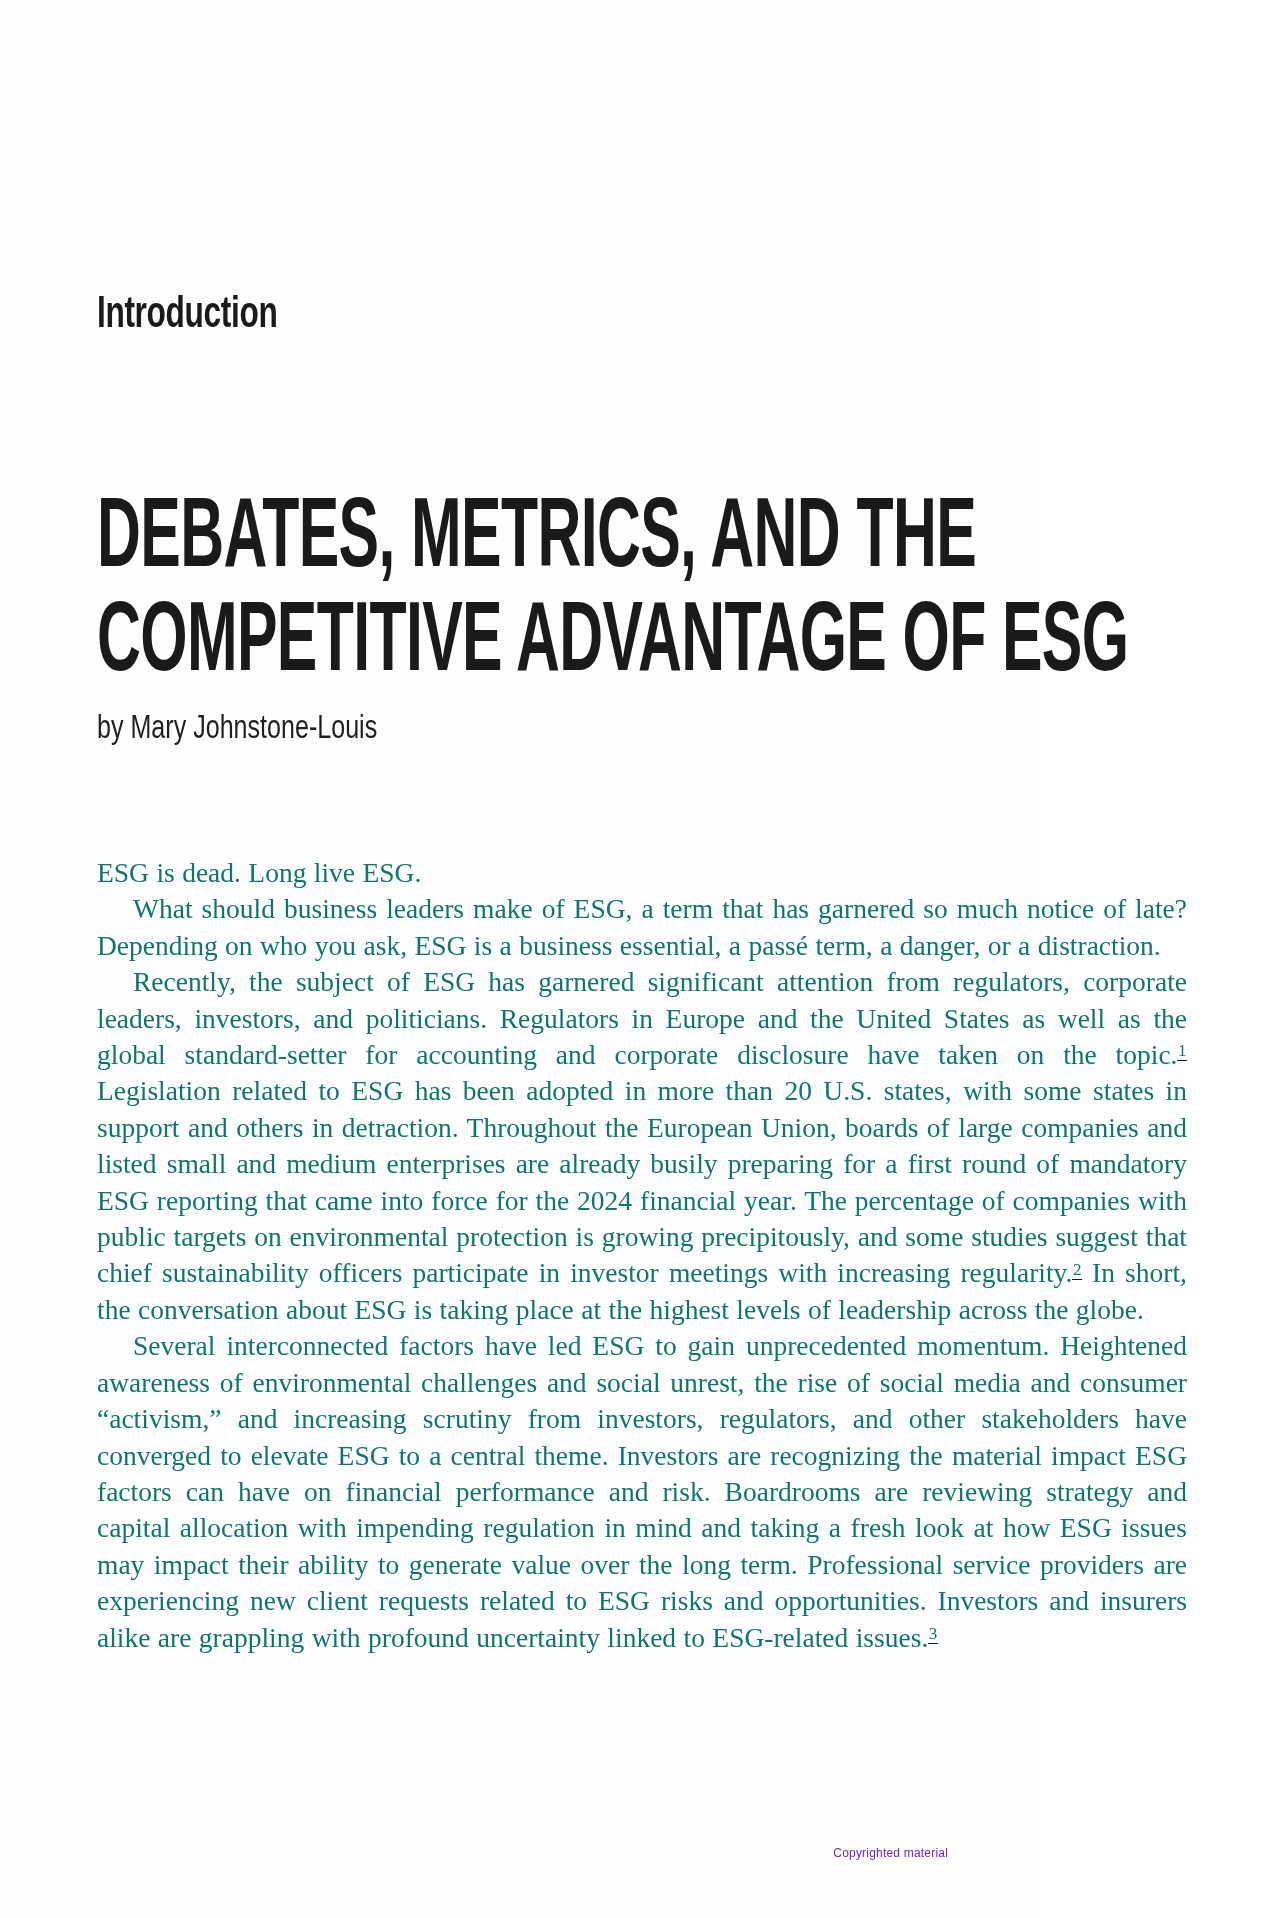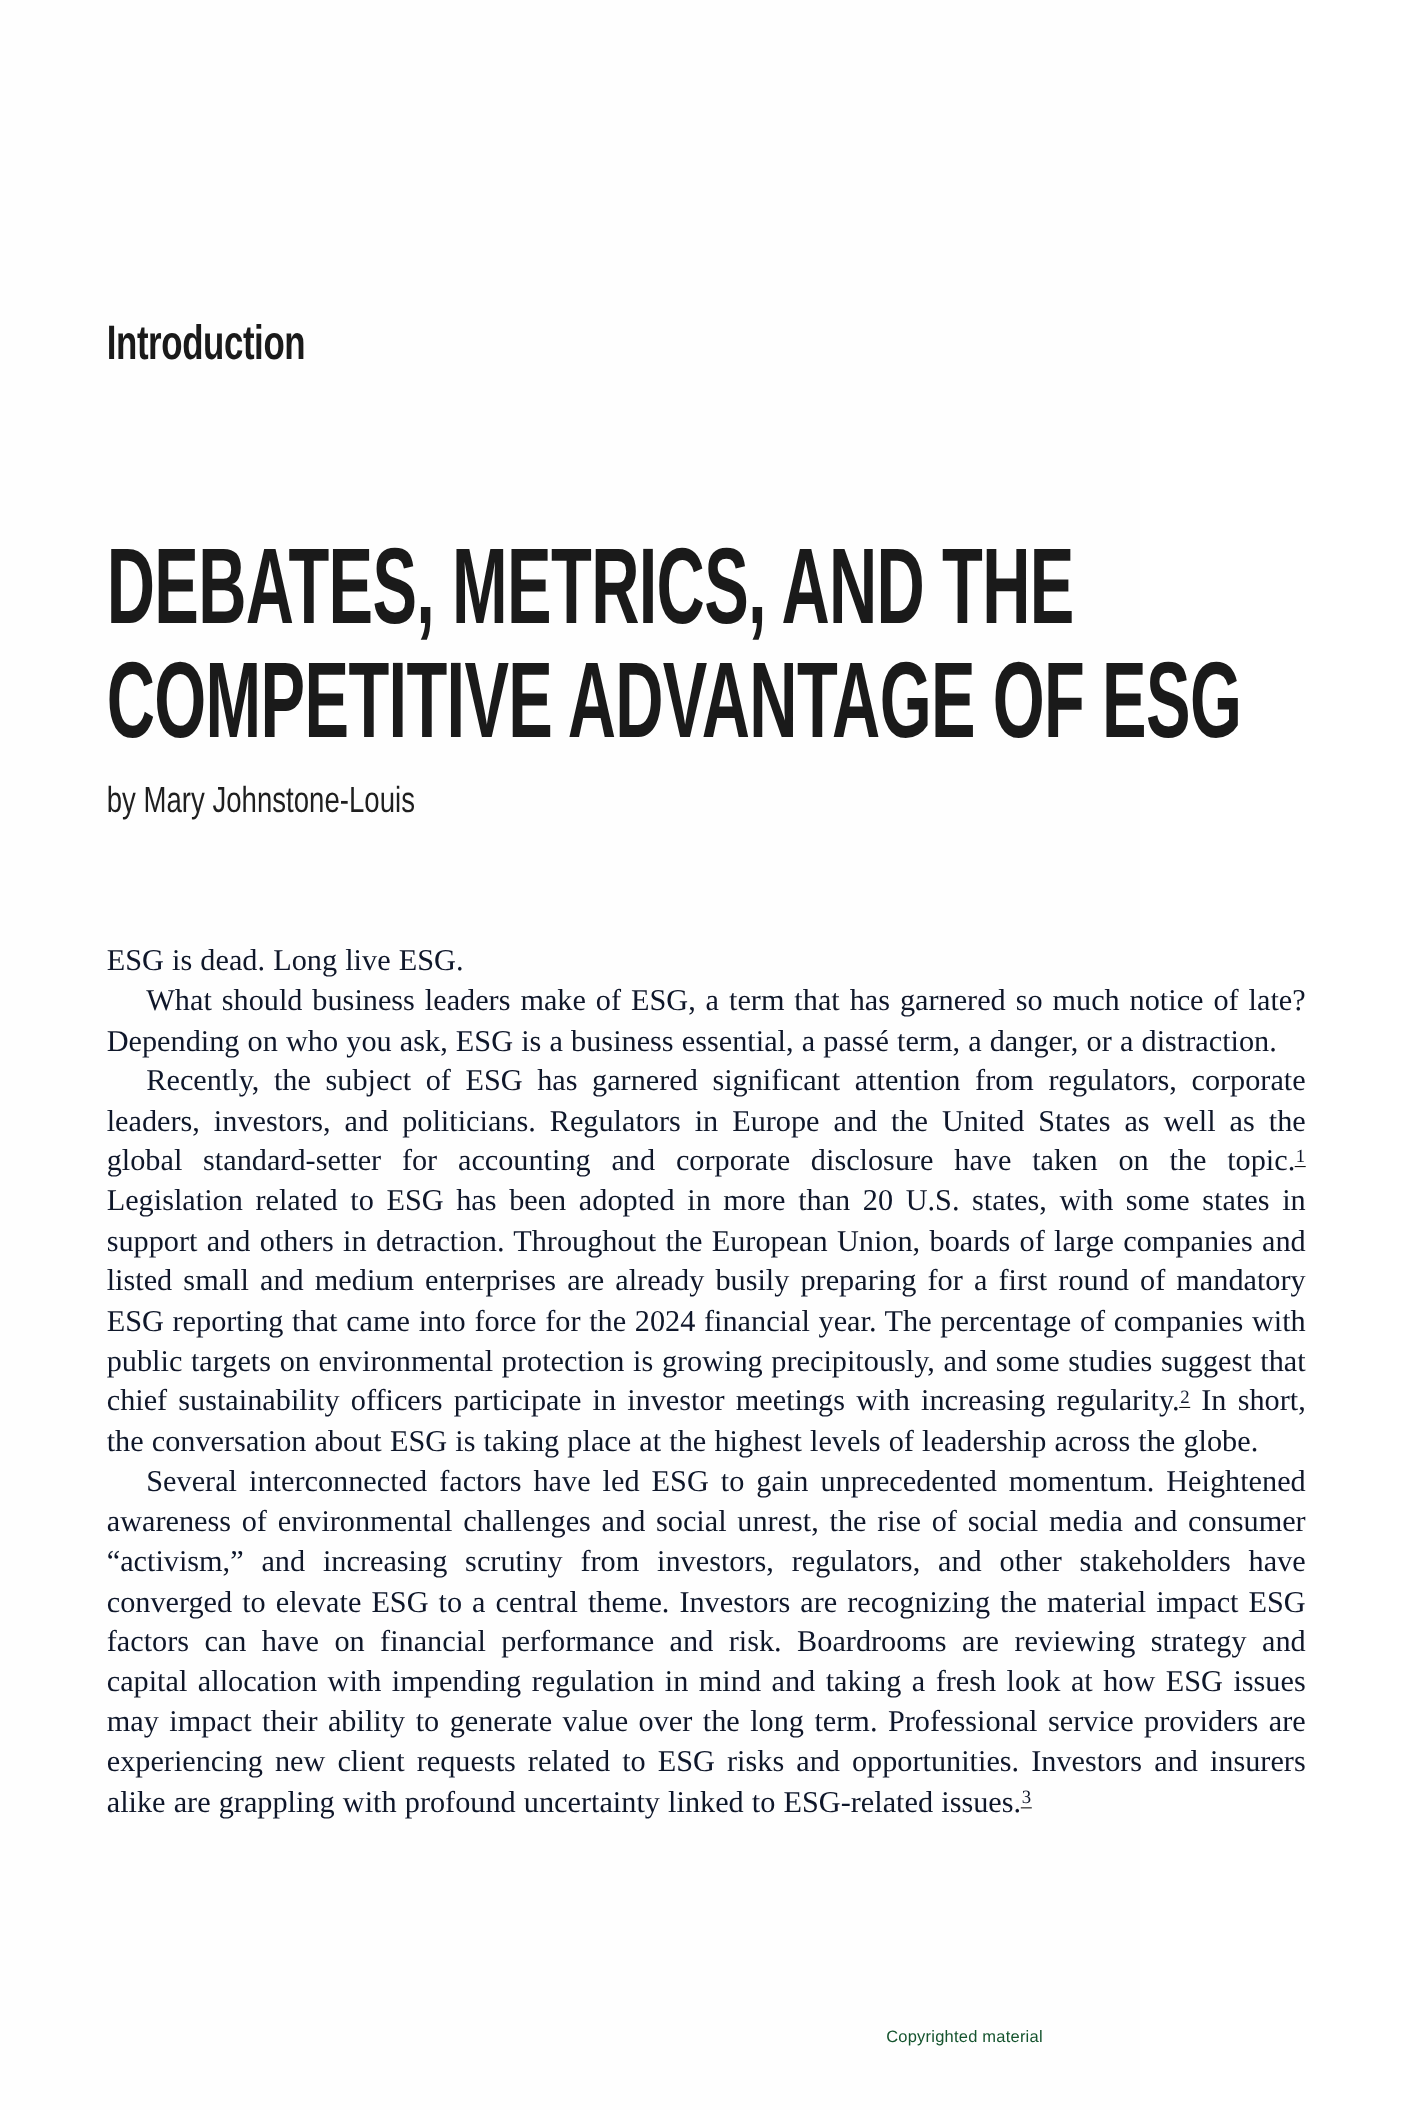--- a/index.html
+++ b/index.html
@@ -93,21 +93,21 @@
     left: 0;
     top: 855px;
     width: 1090px;
   }
 
   .para {
     margin: 0;
     font-family: "Liberation Serif", serif;
     font-size: 27.5px;
     line-height: 36.4px;
-    color: #0f172a;
+    color: #0f766e;
     text-align: justify;
     text-justify: inter-word;
     hyphens: none;
     word-spacing: 0.02em;
   }
 
   .para.indent {
     text-indent: 36px;
   }
 
@@ -122,22 +122,22 @@
     border-bottom: 1px solid #131313;
     padding: 0 0.5px;
   }
 
   
   .copyright-note {
     position: absolute;
     right: 88px;
     bottom: 58px;
     font-family: "Liberation Sans", sans-serif;
-    font-size: 15px;
-    color: #14532d;
+    font-size: 12px;
+    color: #6d28d9;
     letter-spacing: 0.2px;
     white-space: nowrap;
   }
 </style>
 </head>
 <body>
 
 <div class="page">
   <div class="content">
 

